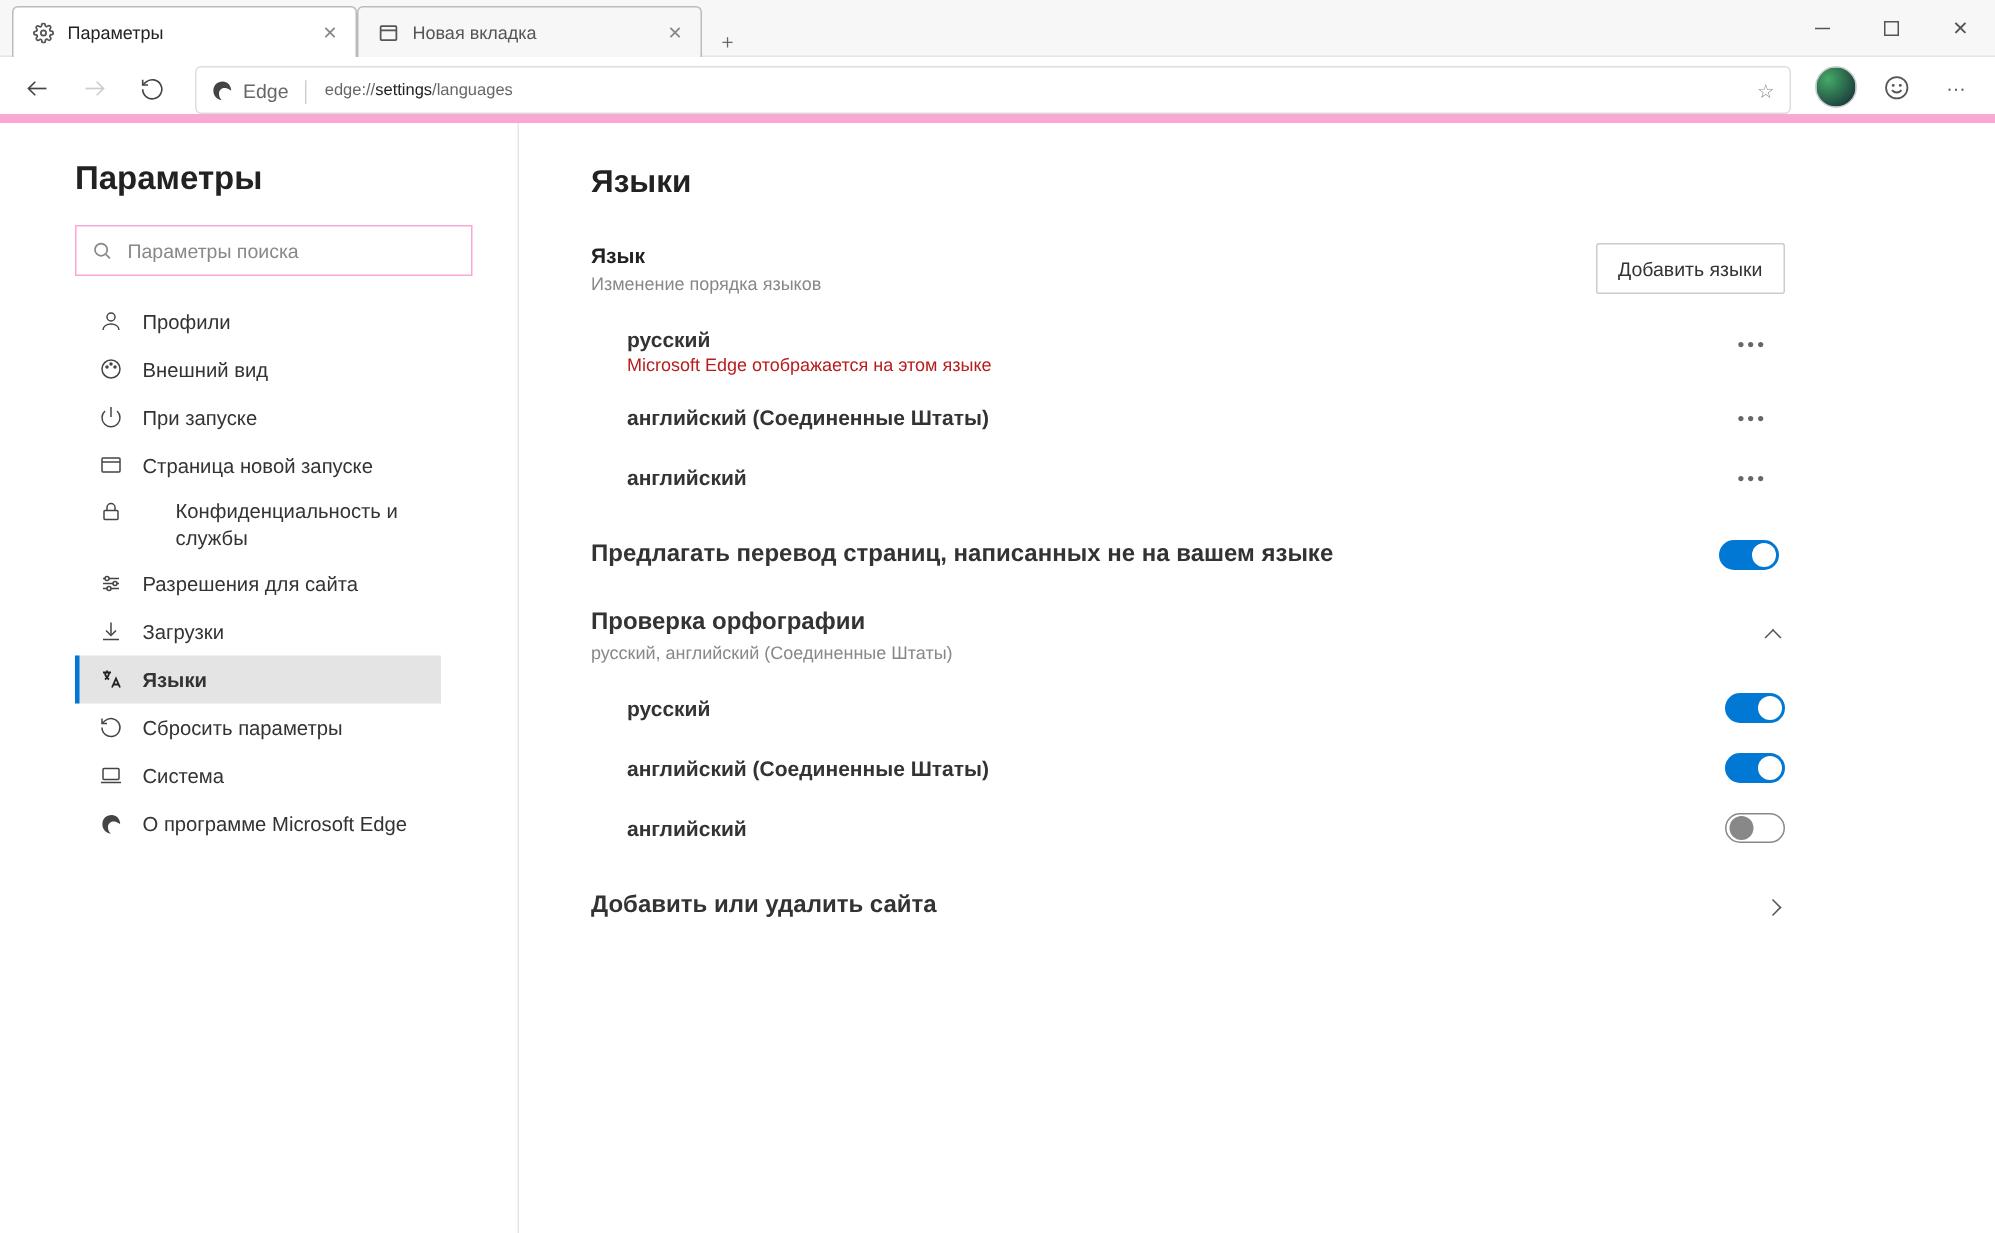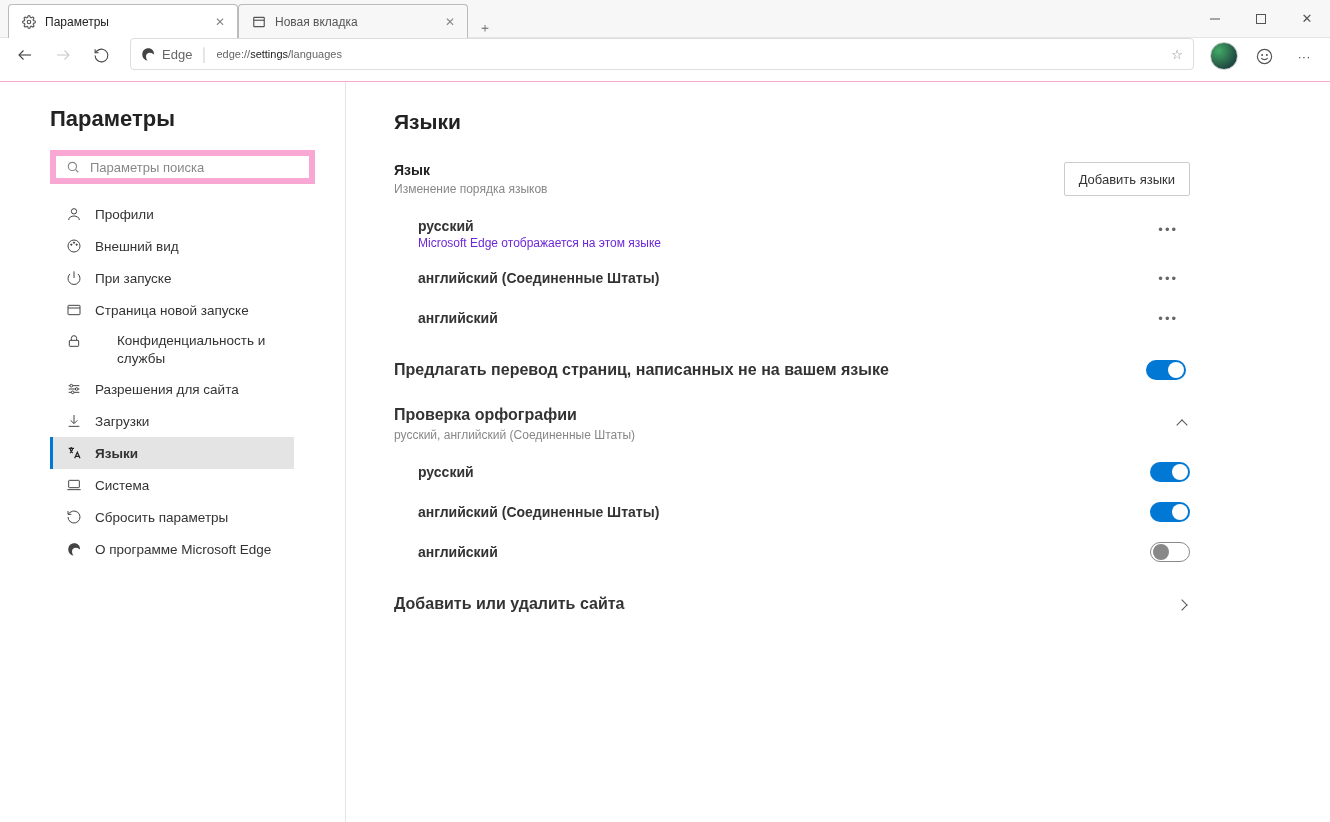--- a/index.html
+++ b/index.html
@@ -8,51 +8,51 @@
 .titlebar { height: 38px; display: flex; align-items: stretch; background: #f7f7f7; border-bottom: 1px solid #e5e5e5; }
 .tabs { display: flex; align-items: flex-end; padding-left: 8px; flex: 1; }
 .tab { display: flex; align-items: center; gap: 8px; height: 34px; padding: 0 12px; min-width: 230px; max-width: 240px; border: 1px solid #bbb; border-bottom: none; background: #f7f7f7; margin-right: 0px; border-radius: 4px 4px 0 0; position: relative; top: 1px; font-size: 12px; color: #555; }
 .tab.active { background: #fff; border-color: #bbb; color: #222; }
 .tab .close { margin-left: auto; color: #888; }
 .tab-icon { width: 16px; height: 16px; display:flex; align-items:center; justify-content:center; color:#555;}
 .new-tab { width: 34px; display: flex; align-items: center; justify-content: center; color: #666; }
 .win-controls { display: flex; }
 .win-controls > div { width: 46px; display: flex; align-items: center; justify-content: center; color: #555; }
 
-.toolbar { height: 44px; display: flex; align-items: flex-start; padding: 0 8px; gap: 4px; border-bottom: 1px solid #f9a8d4; }
+.toolbar { height: 44px; display: flex; align-items: flex-end; padding: 0 8px; gap: 4px; border-bottom: 6px solid #f9a8d4; }
 .toolbar .nav-btn { width: 34px; height: 34px; display: flex; align-items: center; justify-content: center; color: #666; border-radius: 2px; }
 .toolbar .nav-btn.disabled { color: #ccc; }
 .addr-wrap { flex: 1; display: flex; align-items: center; height: 32px; border: 1px solid #ddd; border-radius: 4px; margin: 0 8px; padding: 0 10px; background: #fff; gap: 8px; }
 .addr-wrap .prefix { display: flex; align-items: center; gap: 6px; color: #666; font-size: 13px; }
 .addr-wrap .divider { color: #ccc; }
 .addr-wrap .url { color: #666; font-size: 11px; }
 .addr-wrap .url b { color: #222; font-weight: normal;}
 .addr-wrap .star { margin-left: auto; color: #888; }
 .avatar { width: 28px; height: 28px; border-radius: 50%; background: radial-gradient(circle at 30% 30%, #4a6, #123); border: 1px solid #ccc; }
 .icon-btn { width: 36px; height: 36px; display: flex; align-items: center; justify-content: center; color: #555; }
 
 .content { display: flex; height: calc(822px - 38px - 44px); }
 .sidebar { width: 346px; border-right: 1px solid #e5e5e5; padding: 24px 0 0 50px; }
 .sidebar h1 { font-size: 22px; font-weight: 600; margin-bottom: 18px; color: #222; }
-.search-box { width: 265px; height: 34px; border: 6px solid #f9a8d4; display: flex; align-items: center; gap: 10px; padding: 0 10px; margin-bottom: 14px; color: #888; }
+.search-box { width: 265px; height: 34px; border: 1px solid #f9a8d4; display: flex; align-items: center; gap: 10px; padding: 0 10px; margin-bottom: 14px; color: #888; }
 .side-item { display: flex; align-items: center; gap: 12px; height: 32px; padding: 0 10px 0 12px; color: #333; width: 244px; cursor: pointer; border-left: 3px solid transparent; font-size: 13.5px; }
 .side-item.multi { height: auto; padding-top: 6px; padding-bottom: 6px; align-items: flex-start; }
 .side-item .side-icon { width: 18px; height: 18px; display: flex; align-items: center; justify-content: center; color: #444; flex: none; }
 .side-item.active { background: #e4e4e4; border-left-color: #0078d4; font-weight: 600; }
 
 .main { flex: 1; padding: 28px 140px 0 48px; overflow-y: auto; }
 .main h2 { font-size: 21px; font-weight: 600; margin-bottom: 28px; color: #222; }
 .section-head { display: flex; align-items: flex-start; margin-bottom: 4px; }
 .section-head .titles h3 { font-size: 14px; font-weight: 700; color: #222; }
 .section-head .titles .sub { font-size: 12px; color: #888; margin-top: 4px; }
 .add-btn { margin-left: auto; border: 1px solid #ccc; background: #fff; height: 34px; padding: 0 14px; border-radius: 2px; font-size: 13px; color: #333; }
 
 .lang-row, .opt-row { display: flex; align-items: center; min-height: 40px; padding: 0 4px 0 24px; }
 .lang-row .name { font-size: 14px; font-weight: 600; }
-.lang-row .note { font-size: 12px; color: #6d28d9; margin-top: 2px; }
+.lang-row .note { font-size: 12px; color: #b91c1c; margin-top: 2px; }
 .more-dots { margin-left: auto; color: #666; letter-spacing: 2px; padding: 4px 8px; }
 
 .opt-row { padding-left: 0; }
 .opt-row .label { font-size: 16px; font-weight: 600; }
 .chevron, .toggle-wrap { margin-left: auto; }
 
 .toggle { width: 40px; height: 20px; border-radius: 10px; background: #0078d4; position: relative; }
 .toggle::after { content:""; position:absolute; right:2px; top:2px; width:16px; height:16px; border-radius:50%; background:#fff; }
 .toggle.off { background: #fff; border: 1px solid #888; }
 .toggle.off::after { left:2px; right:auto; top:1px; width:16px; height:16px; background:#888; }
@@ -239,34 +239,34 @@
           <svg width="16" height="16" viewBox="0 0 24 24" fill="none" stroke="#222" stroke-width="1.8">
             <path d="M4 5h8M8 3v2M6 5c0 4 4 7 4 7M10 5c0 4-4 7-4 7"></path>
             <path d="M13 20l4-9 4 9M14.5 17h5"></path>
           </svg>
         </span>
       <span>Языки</span>
     </div>
     <div class="side-item">
       <span class="side-icon">
           <svg width="16" height="16" viewBox="0 0 24 24" fill="none" stroke="#444" stroke-width="1.5">
+            <path d="M3 12a9 9 0 1 0 3-6.7L3 8"></path>
+            <polyline points="3 3 3 8 8 8"></polyline>
+          </svg>
+        </span>
+      <span>Сбросить параметры</span>
+    </div>
+    <div class="side-item">
+      <span class="side-icon">
+          <svg width="16" height="16" viewBox="0 0 24 24" fill="none" stroke="#444" stroke-width="1.5">
             <rect x="4" y="5" width="16" height="11" rx="1"></rect>
             <line x1="2" y1="19" x2="22" y2="19"></line>
           </svg>
         </span>
       <span>Система</span>
-    </div>
-    <div class="side-item">
-      <span class="side-icon">
-          <svg width="16" height="16" viewBox="0 0 24 24" fill="none" stroke="#444" stroke-width="1.5">
-            <path d="M3 12a9 9 0 1 0 3-6.7L3 8"></path>
-            <polyline points="3 3 3 8 8 8"></polyline>
-          </svg>
-        </span>
-      <span>Сбросить параметры</span>
     </div>
     <div class="side-item">
       <span class="side-icon">
           <svg width="15" height="15" viewBox="0 0 24 24">
             <path fill="#444" d="M12 2C6 2 2 6 2 12c0 5 3 9 9 10 0 0-3-2-3-7 0-4 3-6 6-6 4 0 7 3 7 3 0-6-4-10-9-10z"></path>
           </svg>
         </span>
       <span>О программе Microsoft Edge</span>
     </div>
   </div>

